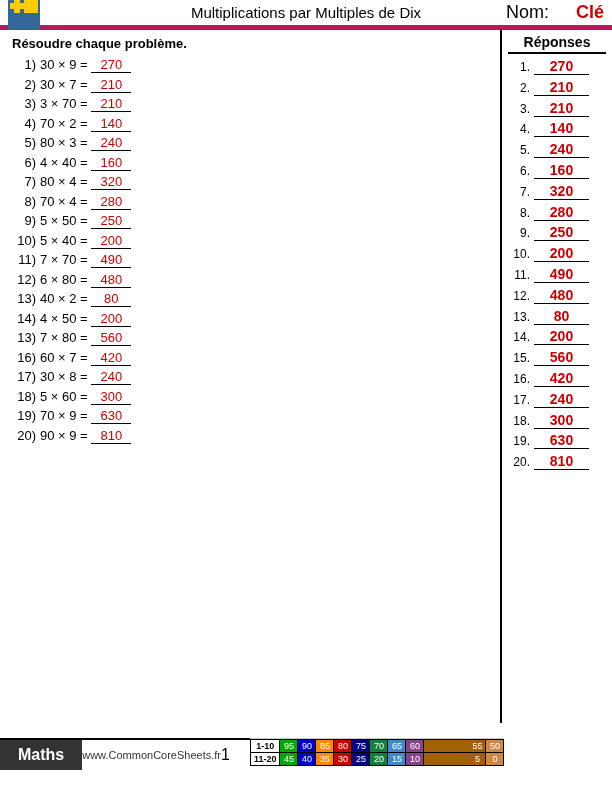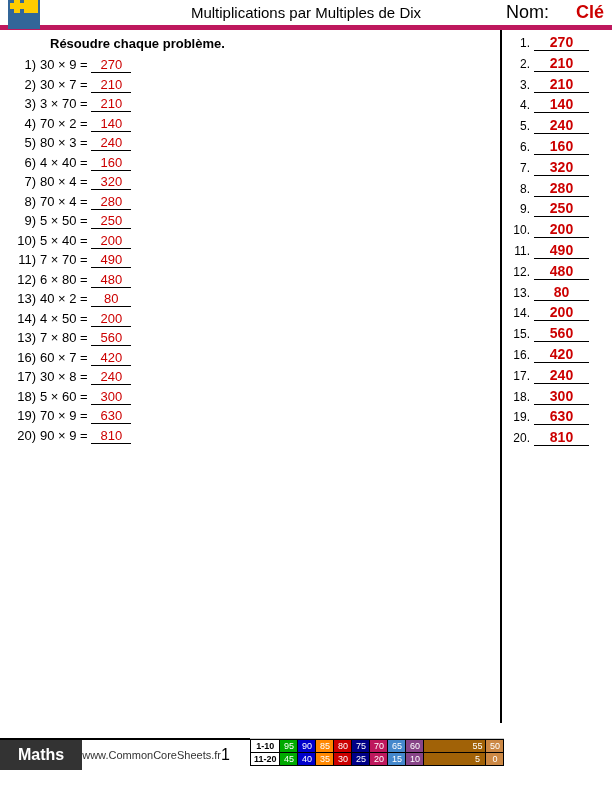--- a/index.html
+++ b/index.html
@@ -56,21 +56,20 @@
     
     .problems-area {
       flex: 1;
       padding: 6px 12px;
       border-right: 2px solid #000;
     }
     .instruction {
       font-weight: bold;
       font-size: 13px;
       margin-bottom: 6px;
-      margin-left: 38px;
     }
     .problem-row {
       display: flex;
       align-items: baseline;
       margin-bottom: 3.5px;
       font-size: 13px;
     }
     .problem-num {
       width: 24px;
       text-align: right;
@@ -193,21 +192,21 @@
     }
     .score-table .score-red {
       background: #cc0000;
       color: #fff;
     }
     .score-table .score-darkblue {
       background: #000088;
       color: #fff;
     }
     .score-table .score-gray {
-      background: #be185d;
+      background: #15803d;
       color: #fff;
     }
     .score-table .score-lightblue {
       background: #4488cc;
       color: #fff;
     }
     .score-table .score-purple {
       background: #884488;
       color: #fff;
     }
@@ -362,20 +361,21 @@
         <div class="problem-row">
     <span class="problem-num">20)</span>
     <span class="problem-text">
       90 × 9 = <span class="answer">810</span>
     </span>
   </div>
       </div>
   </div>
 
   <div class="answers-area">
+    <div class="answers-title">Réponses</div>
     <div id="answers-container">
         <div class="answer-row">
     <span class="answer-num">1.</span>
     <span class="answer-val">270</span>
   </div>
         <div class="answer-row">
     <span class="answer-num">2.</span>
     <span class="answer-val">210</span>
   </div>
         <div class="answer-row">

